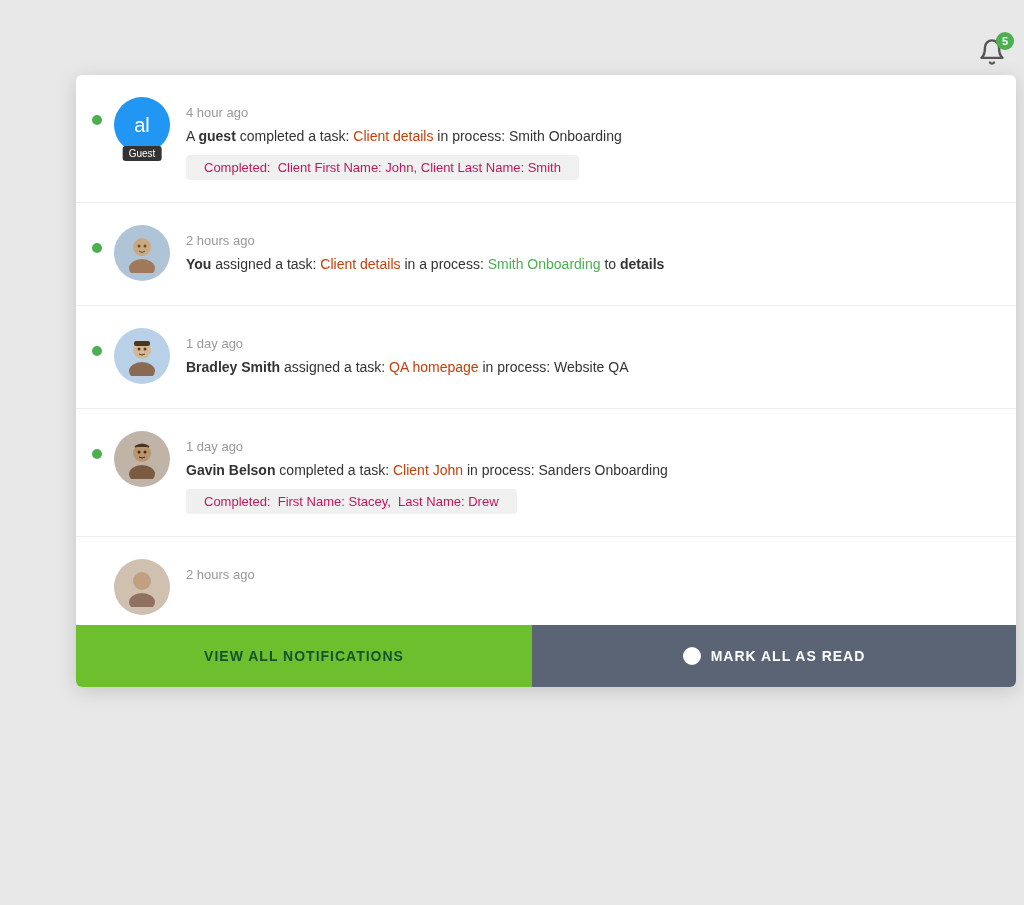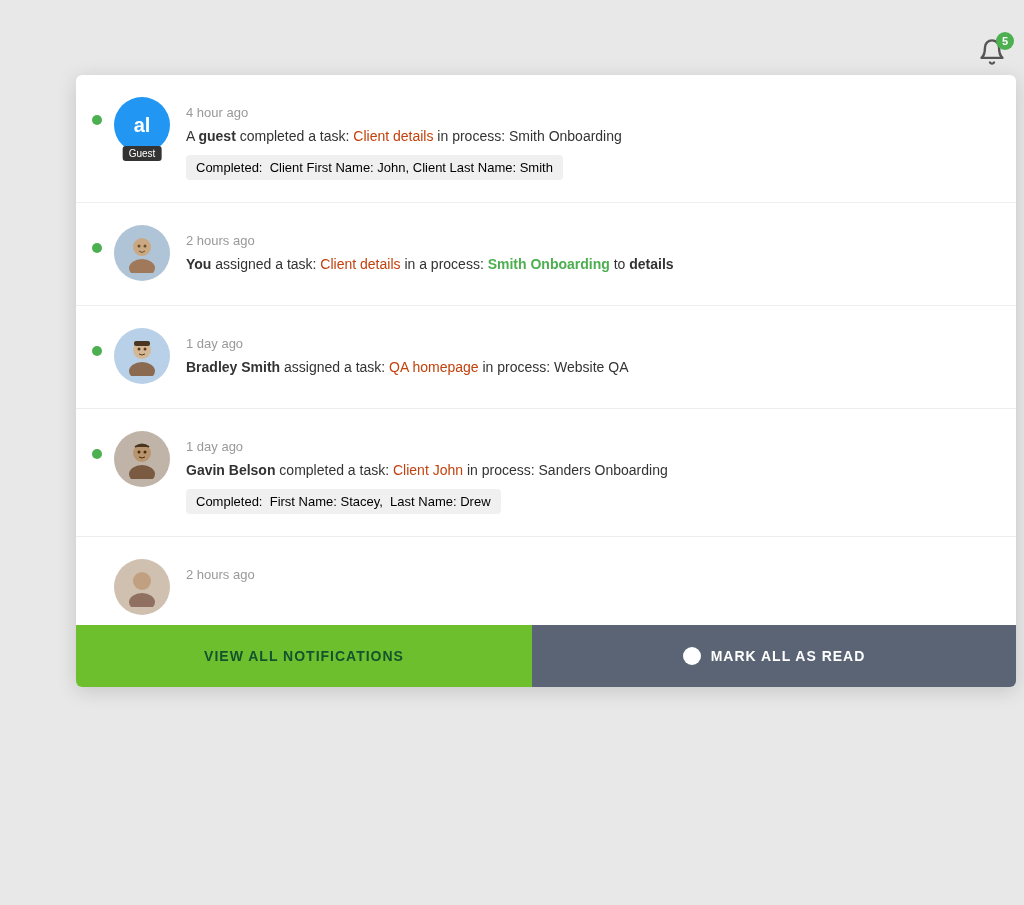--- a/index.html
+++ b/index.html
@@ -146,30 +146,30 @@
 
     .notif-text {
       font-size: 14px;
       color: #333;
       line-height: 1.5;
       margin-bottom: 8px;
     }
 
     .notif-text strong { font-weight: 700; }
     .notif-text .link-green { color: #c2410c; font-weight: 500; }
-    .notif-text .link-green-bold { color: #4caf50; font-weight: 700; }
+    .notif-text .link-green-bold { color: #4caf50; font-weight: 400; }
 
     .notif-tag {
       display: inline-flex;
       align-items: center;
       background: #f0f0f0;
       border-radius: 4px;
-      padding: 5px 10px;
+      padding: 5px 18px;
       font-size: 13px;
-      color: #000000;
+      color: #be185d;
       gap: 8px;
     }
 
     .notif-tag-avatar {
       width: 22px;
       height: 22px;
       border-radius: 50%;
       overflow: hidden;
       display: inline-flex;
     }
@@ -250,21 +250,21 @@
       <div class="badge">5</div>
     </div>
   </div>
 
   <div class="notification-panel">
     <div class="notifications-scroll">
 
       <div class="notification-item">
         <div class="unread-dot"></div>
         <div class="avatar-wrap">
-          <div class="avatar-circle" style="background:#2196f3; font-size:20px; font-weight:700; color:white; text-transform:lowercase;">al</div>
+          <div class="avatar-circle" style="background:#2196f3; font-size:20px; font-weight:400; color:white; text-transform:lowercase;">al</div>
           <div class="avatar-label">Guest</div>
         </div>
         <div class="notif-content" style="margin-top:8px;">
           <div class="notif-time">4 hour ago</div>
           <div class="notif-text">
             A <strong>guest</strong> completed a task: <span class="link-green">Client details</span> in process: Smith Onboarding
           </div>
           <div class="notif-tag">
             Completed:&nbsp; Client First Name: John, Client Last Name: Smith
           </div>

